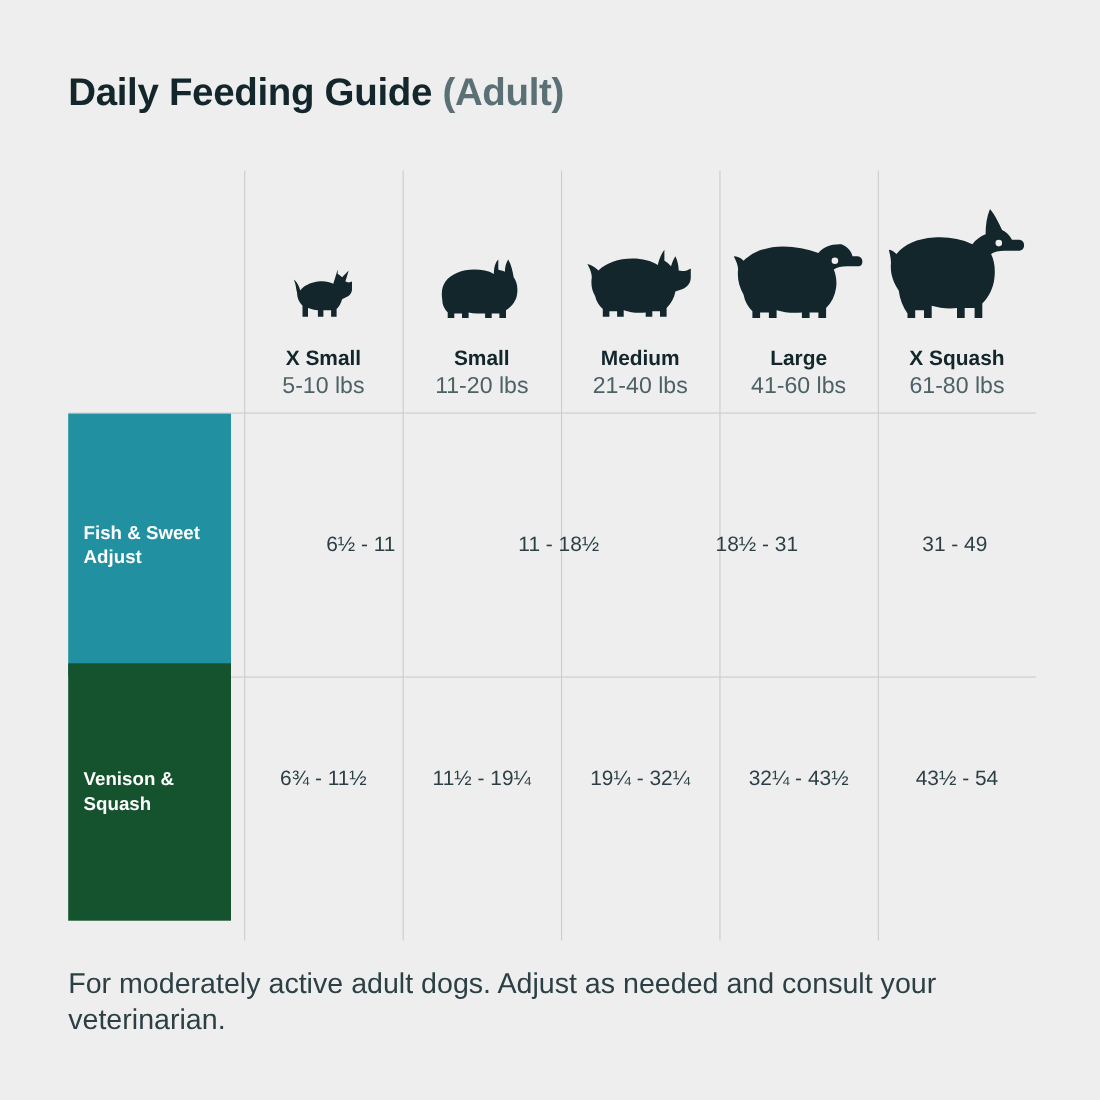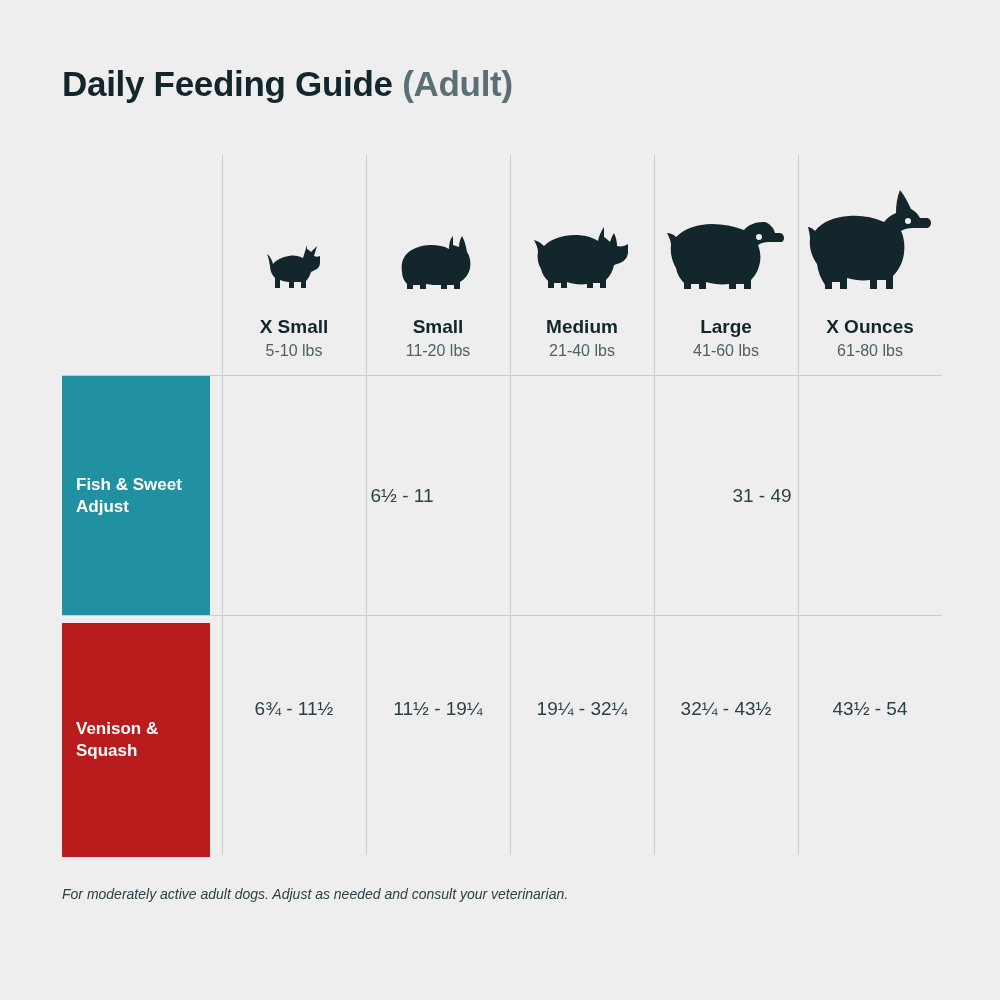--- a/index.html
+++ b/index.html
@@ -96,21 +96,21 @@
   }
   .head-name {
     font-size: 19px;
     font-weight: bold;
     color: #12262b;
     margin-top: 21px;
     line-height: 24px;
     white-space: nowrap;
   }
   .head-weight {
-    font-size: 16px;
+    font-size: 21px;
     font-weight: normal;
     color: #4d6167;
     line-height: 24px;
     white-space: nowrap;
   }
 
   
   .swatch {
     position: absolute;
     left: 0;
@@ -145,24 +145,23 @@
   }
 
   
   .footnote {
     position: absolute;
     left: 62px;
     top: 878px;
     width: 900px;
   }
   .footnote-line {
-    font-size: 14px;
+    font-size: 26px;
     line-height: 32px;
     color: #2b3f45;
-    font-style: italic;
   }
 </style>
 </head>
 <body>
 
 <div class="page">
 
   <div class="title-block">
     <div class="title-line"><span>Daily Feeding Guide </span><span class="title-sub">(Adult)</span></div>
   </div>
@@ -220,39 +219,41 @@
         <div class="head-name">Large</div>
         <div class="head-weight">41-60 lbs</div>
       </div>
 
       <div class="head-cell">
         <div class="dog-wrap">
           <svg width="124" height="104" viewBox="0 0 124 104" aria-hidden="true">
             <path d="M92 0 C89 7 88 15 88 23 C83 25 79 28 76 32 C65 27 53 25 41 26 C26 27 14 32 7 41 C4 38 2 37 0 37 C1 41 2 45 2 49 C1 58 4 67 9 74 C10 82 13 89 17 95 L17 99 L24 99 L24 92 L32 92 L32 99 L39 99 L39 88 C46 90 54 91 62 90 L62 99 L69 99 L69 90 L78 90 L78 99 L85 99 L85 86 C91 80 95 72 96 63 C97 55 96 47 93 41 C96 39 100 38 105 38 L118 38 C121 38 123 36 123 33 C123 30 121 28 118 28 L112 28 C110 24 107 21 103 19 C100 13 97 6 92 0 Z M100 28 C102 28 103 29 103 31 C103 33 102 34 100 34 C98 34 97 33 97 31 C97 29 98 28 100 28 Z"></path>
           </svg>
         </div>
-        <div class="head-name">X Ounces</div>
+        <div class="head-name">X Squash</div>
         <div class="head-weight">61-80 lbs</div>
       </div>
 
     </div>
 
     <div class="swatch" style="top:221px; height:239px; background:#2190a0;">
       <div>
         <div class="swatch-label">Fish &amp; Sweet</div>
         <div class="swatch-label">Adjust</div>
       </div>
     </div>
 
-    <div class="data-row" style="top:221px; height:239px;">
+    <div class="data-row" style="top:221px; height:239px;padding-left:16px;">
       <div class="data-cell">6½ - 11</div>
+      <div class="data-cell">11 - 18½</div>
+      <div class="data-cell">18½ - 31</div>
       <div class="data-cell">31 - 49</div>
     </div>
 
-    <div class="swatch" style="top:468px; height:234px; background:#b91c1c;">
+    <div class="swatch" style="top:448px; height:234px; background:#14532d;">
       <div>
         <div class="swatch-label">Venison &amp;</div>
         <div class="swatch-label">Squash</div>
       </div>
     </div>
 
     <div class="data-row" style="top:464px; height:180px;">
       <div class="data-cell">6¾ - 11½</div>
       <div class="data-cell">11½ - 19¼</div>
       <div class="data-cell">19¼ - 32¼</div>

